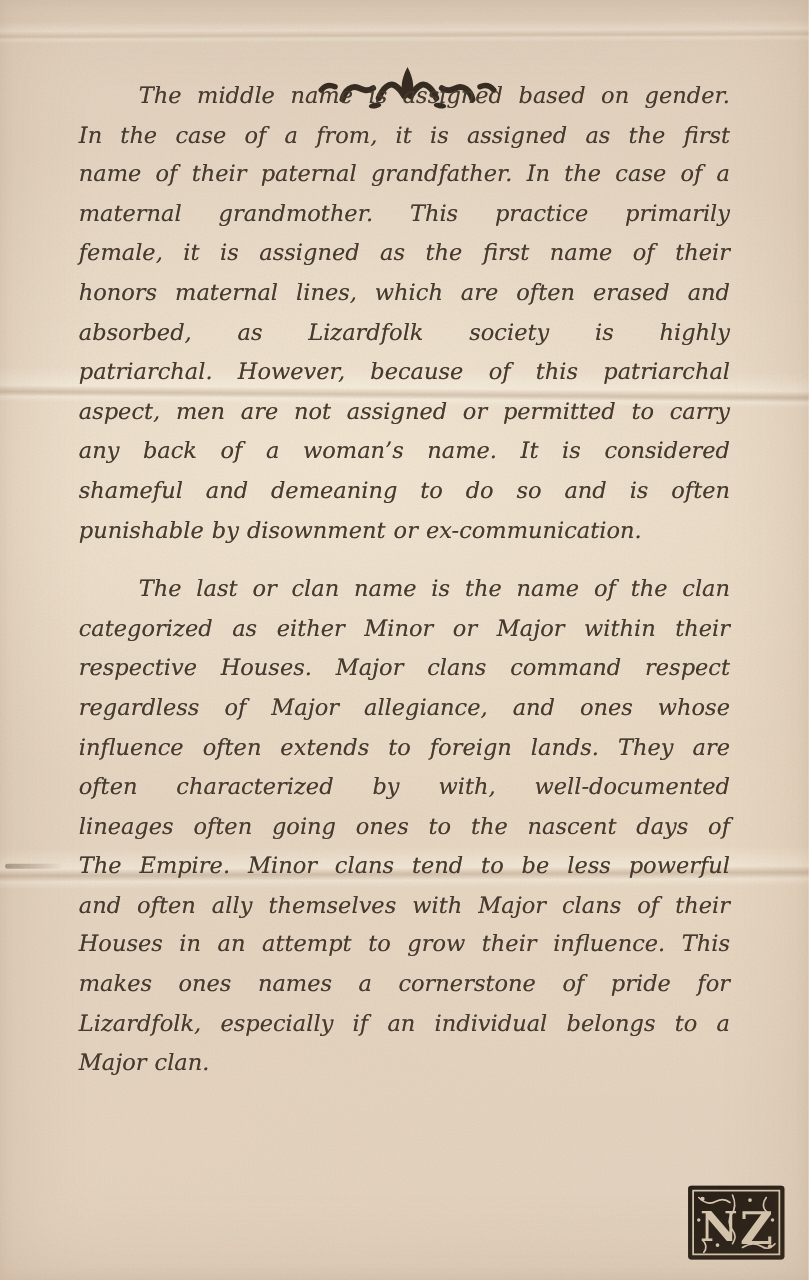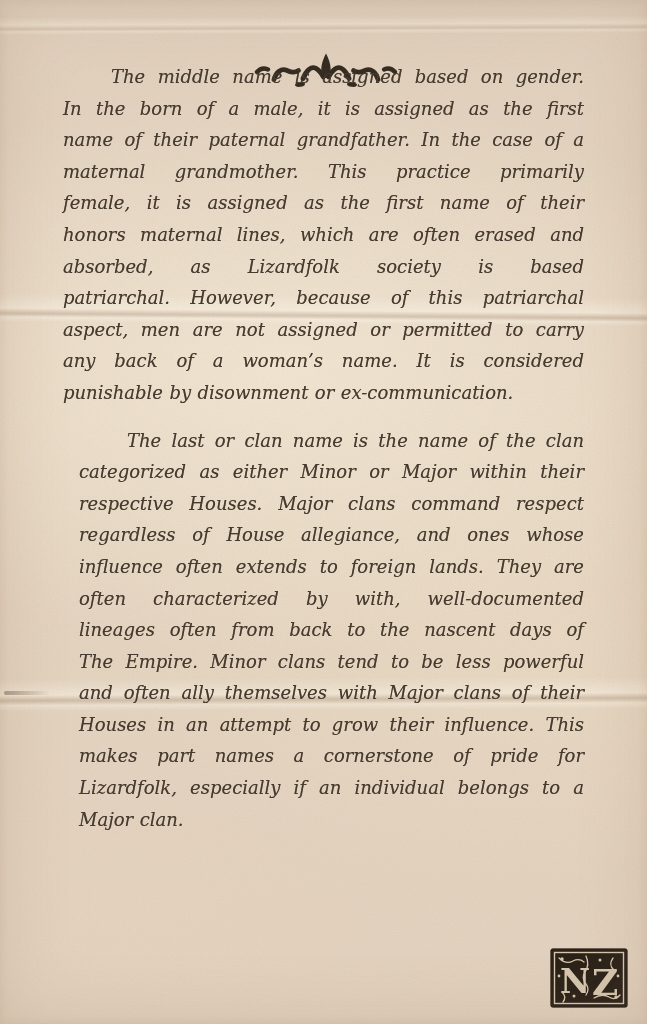--- a/index.html
+++ b/index.html
@@ -32,21 +32,21 @@
       rgba(150,120,92,.24) 66%, rgba(110,86,64,.13) 70%, rgba(255,252,242,.35) 82%, rgba(252,245,231,0));
     transform:rotate(-.25deg);}
   .crease-dash{position:absolute;left:4px;top:691px;width:46px;height:4px;border-radius:2px;z-index:3;
     background:linear-gradient(to right, rgba(92,70,52,.45), rgba(92,70,52,.18) 60%, rgba(92,70,52,0));
     filter:blur(.4px);}
 
   
   .text-block{position:absolute;left:63px;top:0;width:521px;padding-top:61px;z-index:4;
     font-style:italic;font-size:18px;line-height:31.6px;color:#473b30;
     text-shadow:0 0 .4px rgba(71,59,48,.55);}
-  .para + .para{margin-top:16px;margin-left:16px;}
+  .para + .para{margin-top:16px;}
   .line{white-space:nowrap;text-align:justify;text-align-last:justify;word-spacing:.04em;}
   .line.pfirst{padding-left:48px;}
   .line.plast{text-align-last:left;}
 
   .ornament{position:absolute;left:253px;top:52px;width:146px;height:38px;z-index:4;}
   .stamp{position:absolute;left:550px;top:948px;width:78px;height:60px;z-index:4;
     filter:drop-shadow(0 0 .5px rgba(43,34,25,.6));}
 </style>
 </head>
 <body>
@@ -69,43 +69,44 @@
     <g fill="#362c22">
       <ellipse cx="47" cy="32.5" rx="5" ry="2.3" transform="rotate(-7 47 32.5)"></ellipse>
       <ellipse cx="99" cy="32.5" rx="5" ry="2.3" transform="rotate(7 99 32.5)"></ellipse>
       <path d="M73 1.5 C69.3 8.5,67.6 15.2,68.6 21.3 C69.6 27.6,76.4 27.6,77.4 21.3 C78.4 15.2,76.7 8.5,73 1.5 Z"></path>
     </g>
   </svg>
 
   <div class="text-block">
       <div class="para">
         <div class="line pfirst">The middle name is assigned based on gender.</div>
-        <div class="line">In the born of a male, it is assigned as the first</div>
+        <div class="line">In the case of a from, it is assigned as the first</div>
         <div class="line">name of their paternal grandfather. In the case of a</div>
         <div class="line">maternal grandmother. This practice primarily</div>
         <div class="line">female, it is assigned as the first name of their</div>
         <div class="line">honors maternal lines, which are often erased and</div>
-        <div class="line">absorbed, as Lizardfolk society is based</div>
+        <div class="line">absorbed, as Lizardfolk society is highly</div>
         <div class="line">patriarchal. However, because of this patriarchal</div>
         <div class="line">aspect, men are not assigned or permitted to carry</div>
         <div class="line">any back of a woman’s name. It is considered</div>
+        <div class="line">shameful and demeaning to do so and is often</div>
         <div class="line plast">punishable by disownment or ex-communication.</div>
       </div>
       <div class="para">
         <div class="line pfirst">The last or clan name is the name of the clan</div>
         <div class="line">categorized as either Minor or Major within their</div>
         <div class="line">respective Houses. Major clans command respect</div>
-        <div class="line">regardless of House allegiance, and ones whose</div>
+        <div class="line">regardless of Major allegiance, and ones whose</div>
         <div class="line">influence often extends to foreign lands. They are</div>
         <div class="line">often characterized by with, well-documented</div>
-        <div class="line">lineages often from back to the nascent days of</div>
+        <div class="line">lineages often going ones to the nascent days of</div>
         <div class="line">The Empire. Minor clans tend to be less powerful</div>
         <div class="line">and often ally themselves with Major clans of their</div>
         <div class="line">Houses in an attempt to grow their influence. This</div>
-        <div class="line">makes part names a cornerstone of pride for</div>
+        <div class="line">makes ones names a cornerstone of pride for</div>
         <div class="line">Lizardfolk, especially if an individual belongs to a</div>
         <div class="line plast">Major clan.</div>
       </div>
     </div>
 
   <div class="crease crease-top"></div>
   <div class="crease crease-mid"></div>
   <div class="crease crease-low"></div>
   <div class="crease-dash"></div>
 

